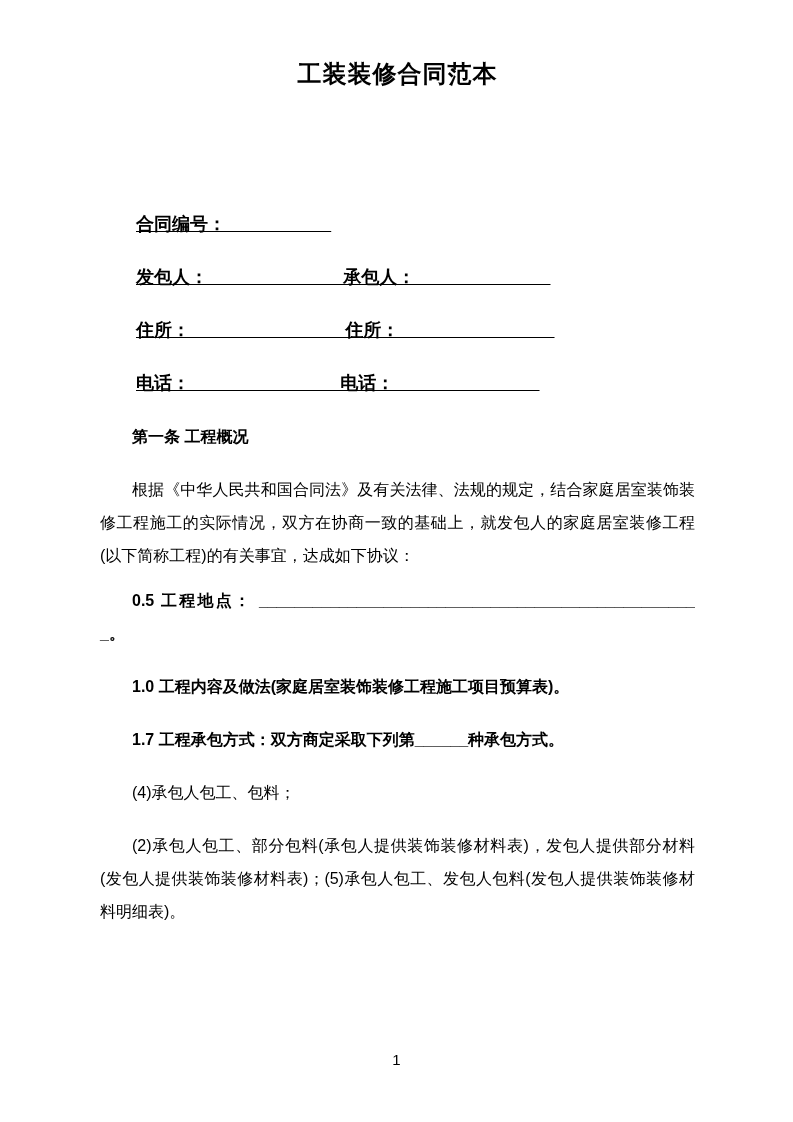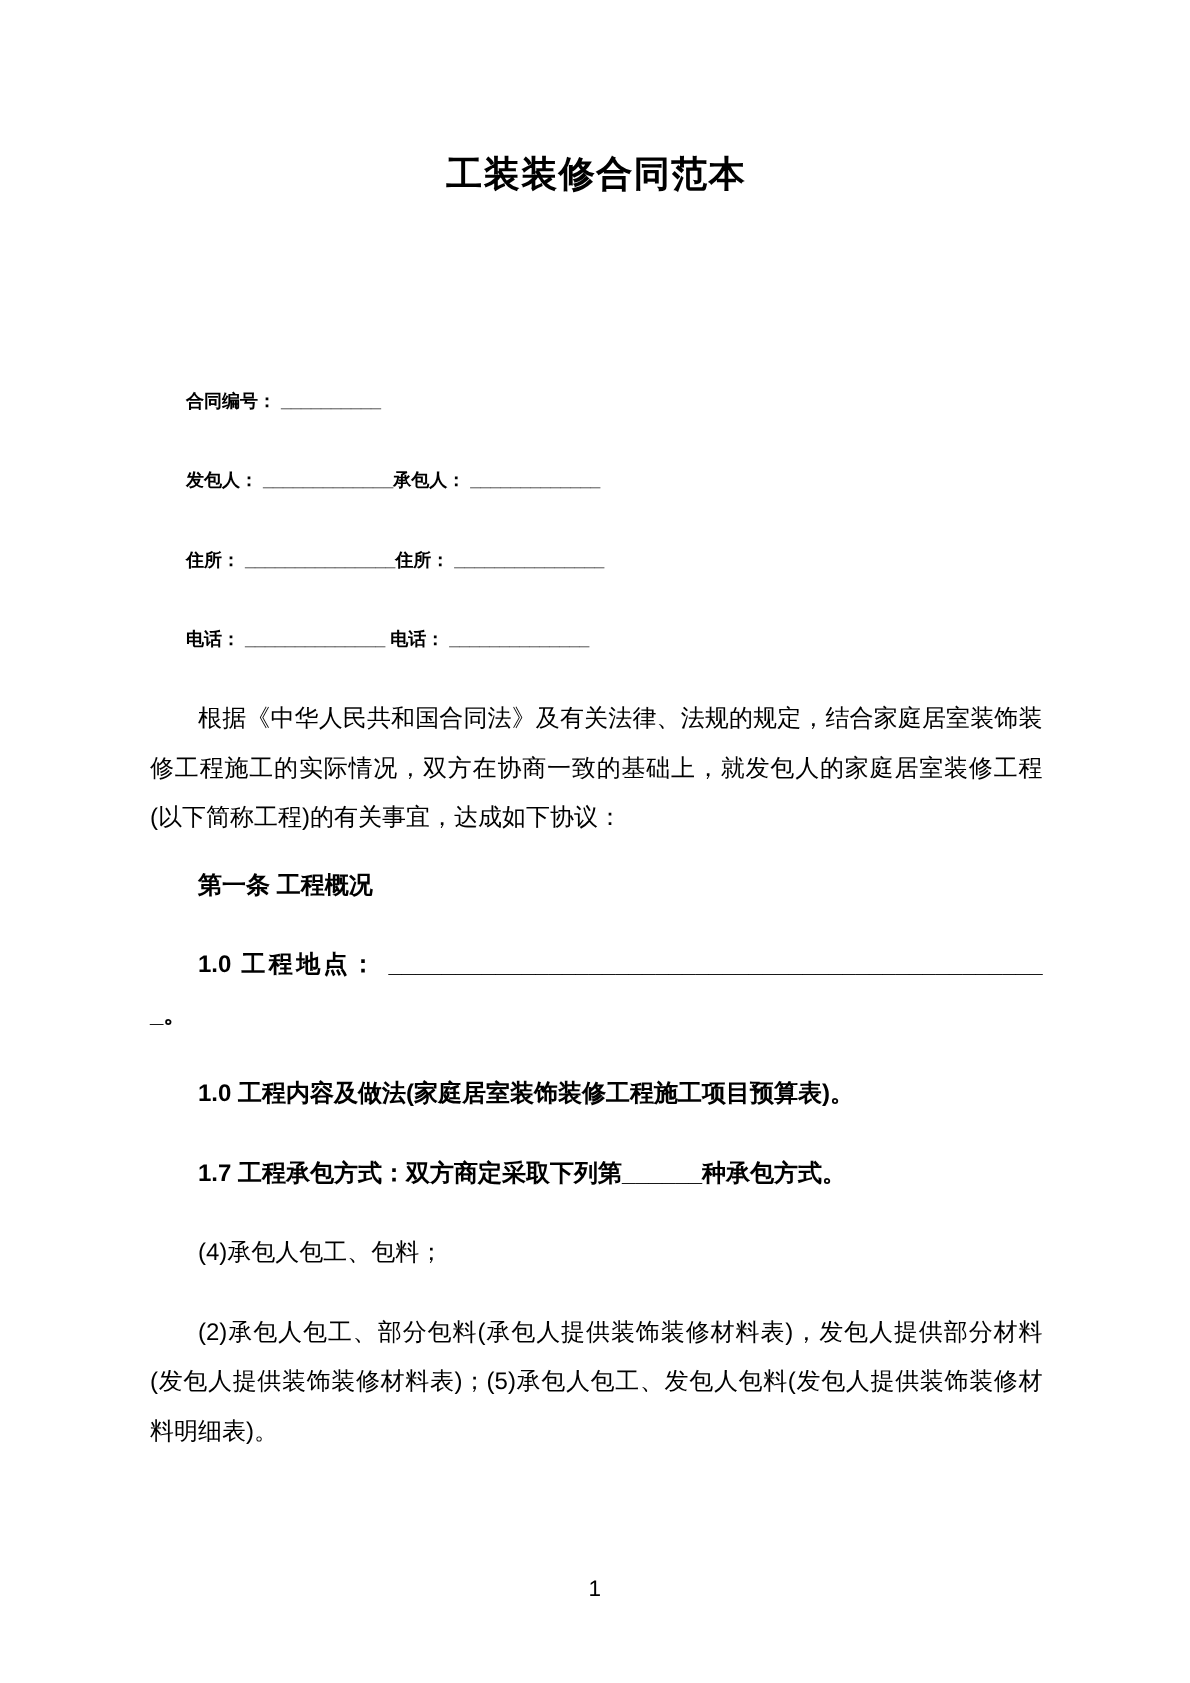--- a/index.html
+++ b/index.html
@@ -6,36 +6,37 @@
   html, body { background: #ffffff; }
   .page {
     width: 793px;
     height: 1122px;
     background: #ffffff;
     color: #000000;
     position: relative;
     overflow: hidden;
     font-family: "Liberation Sans", "DejaVu Sans", sans-serif;
   }
-  .content { padding: 101px 98px 0 100px; }
+  .content { padding: 58px 98px 0 100px; }
   .doc-title {
     font-size: 24px;
     font-weight: bold;
     text-align: center;
     line-height: 32px;
     letter-spacing: 1px;
   }
   .fields { margin-top: 118px; }
   .field {
-    font-size: 12px;
+    font-size: 18px;
     line-height: 33px;
     font-weight: bold;
     margin: 0 0 20px 0;
     text-indent: 2em;
     white-space: nowrap;
+    text-decoration: underline;
   }
   .para {
     font-size: 16px;
     line-height: 33px;
     margin: 0 0 20px 0;
     text-indent: 2em;
     text-align: justify;
     word-break: break-all;
   }
   .preamble { margin-bottom: 12px; }
@@ -58,25 +59,25 @@
 
     <h1 class="doc-title">工装装修合同范本</h1>
 
     <div class="fields">
       <p class="field">合同编号： __________</p>
       <p class="field">发包人： _____________承包人： _____________</p>
       <p class="field">住所： _______________住所： _______________</p>
       <p class="field">电话： ______________ 电话： ______________</p>
     </div>
 
+    <p class="para bold">第一条 工程概况</p>
+
     <p class="para preamble">根据《中华人民共和国合同法》及有关法律、法规的规定，结合家庭居室装饰装修工程施工的实际情况，双方在协商一致的基础上，就发包人的家庭居室装修工程(以下简称工程)的有关事宜，达成如下协议：</p>
 
-    <p class="para bold">第一条 工程概况</p>
-
-    <p class="para bold">1.0 工程地点： __________________________________________________。</p>
+    <p class="para bold">0.5 工程地点： __________________________________________________。</p>
 
     <p class="para bold">1.0 工程内容及做法(家庭居室装饰装修工程施工项目预算表)。</p>
 
     <p class="para bold">1.7 工程承包方式：双方商定采取下列第______种承包方式。</p>
 
     <p class="para">(4)承包人包工、包料；</p>
 
     <p class="para">(2)承包人包工、部分包料(承包人提供装饰装修材料表)，发包人提供部分材料(发包人提供装饰装修材料表)；(5)承包人包工、发包人包料(发包人提供装饰装修材料明细表)。</p>
 
   </div>

